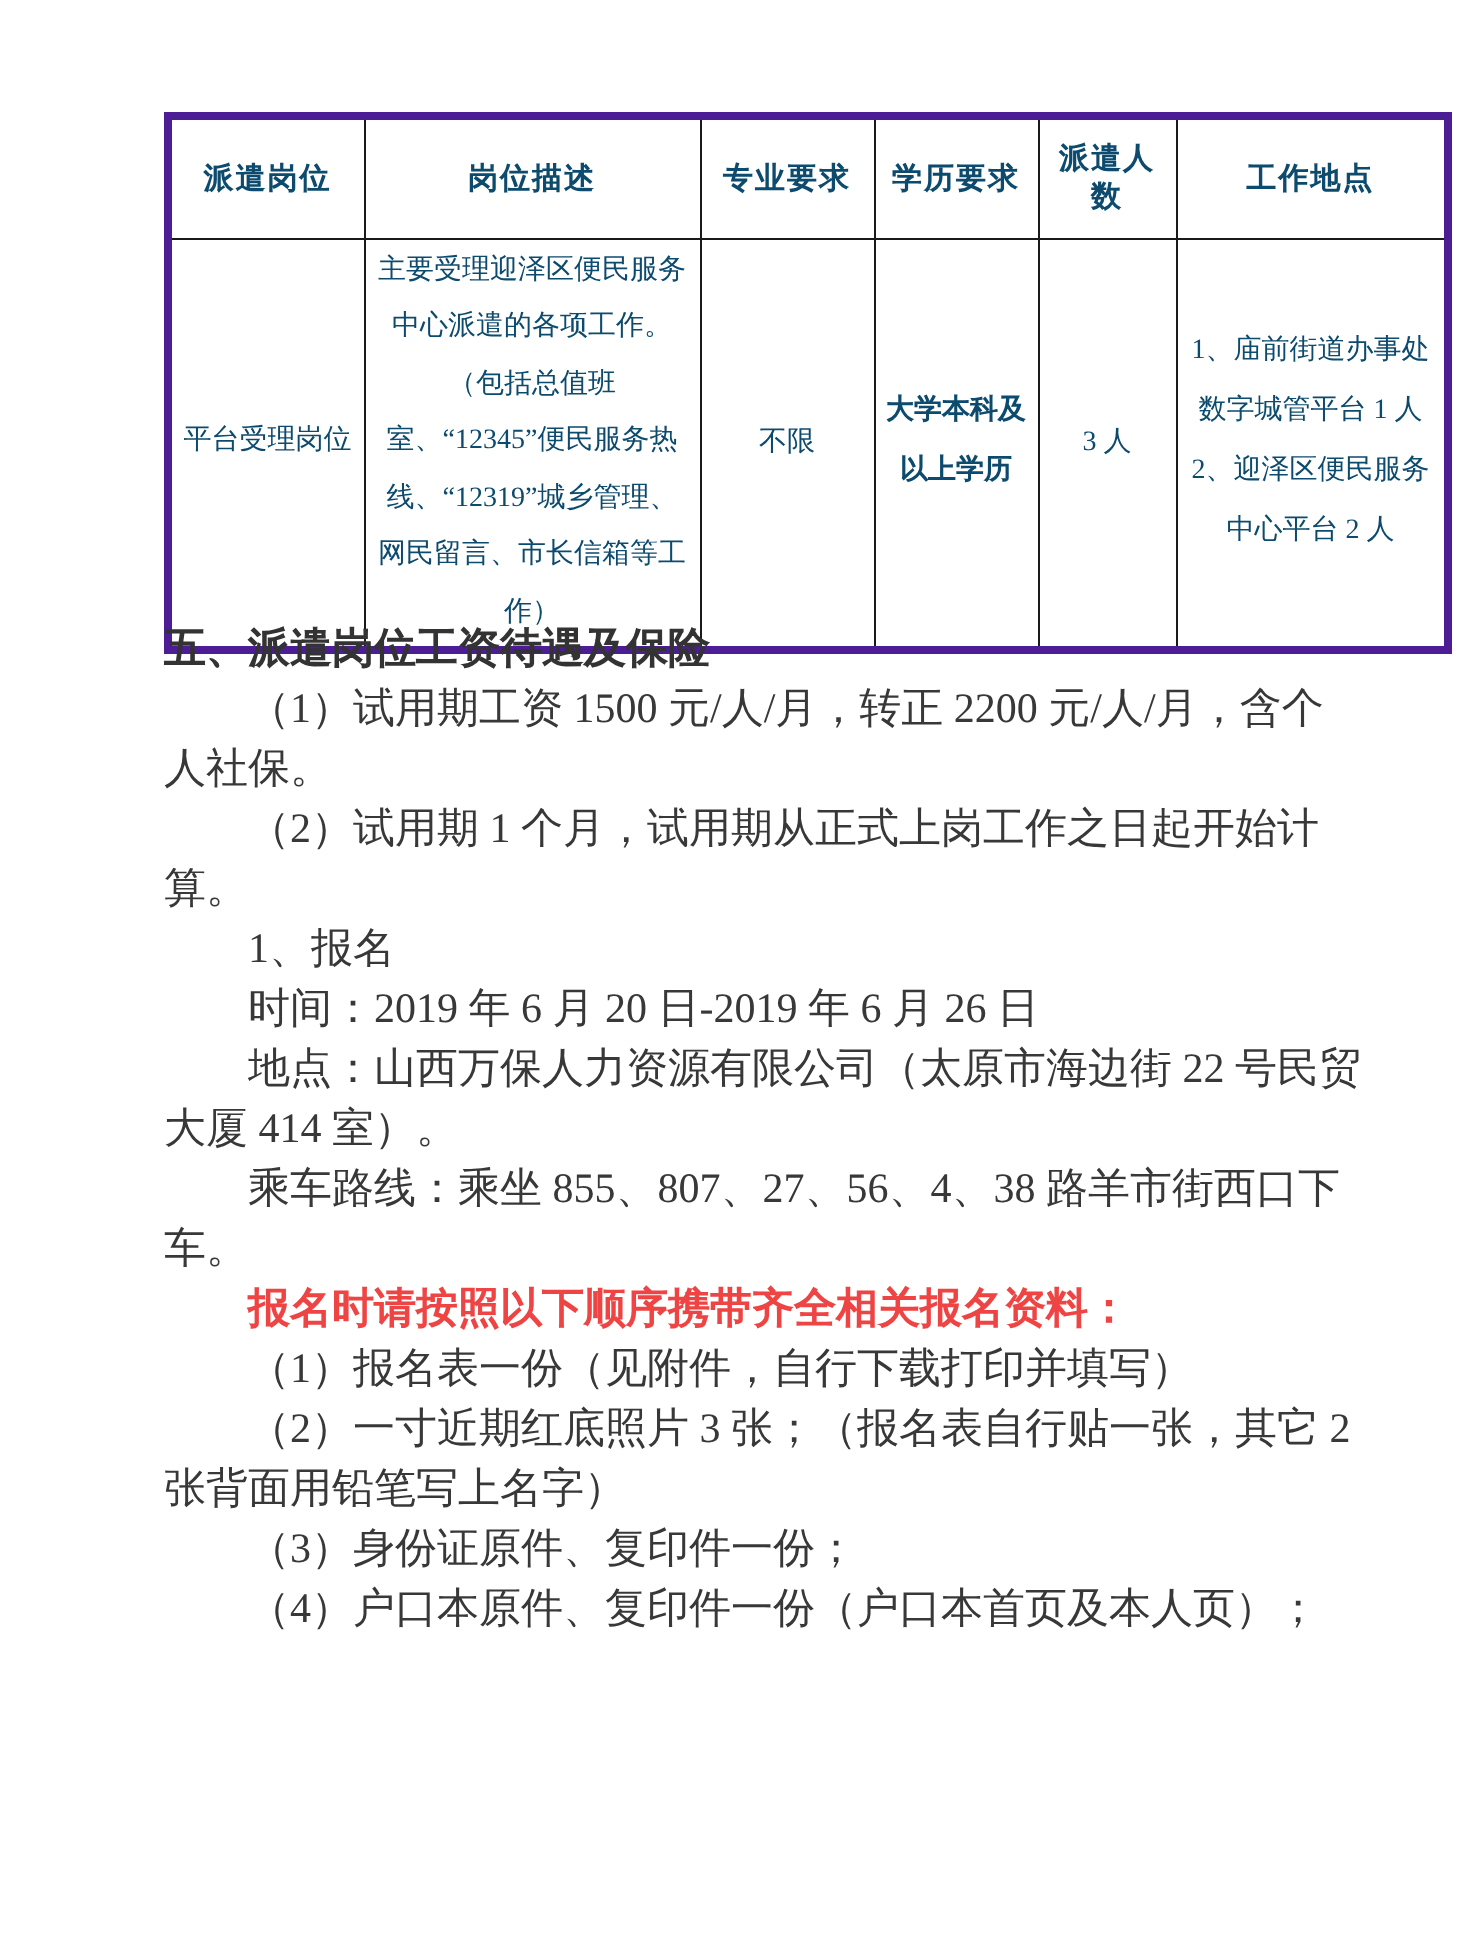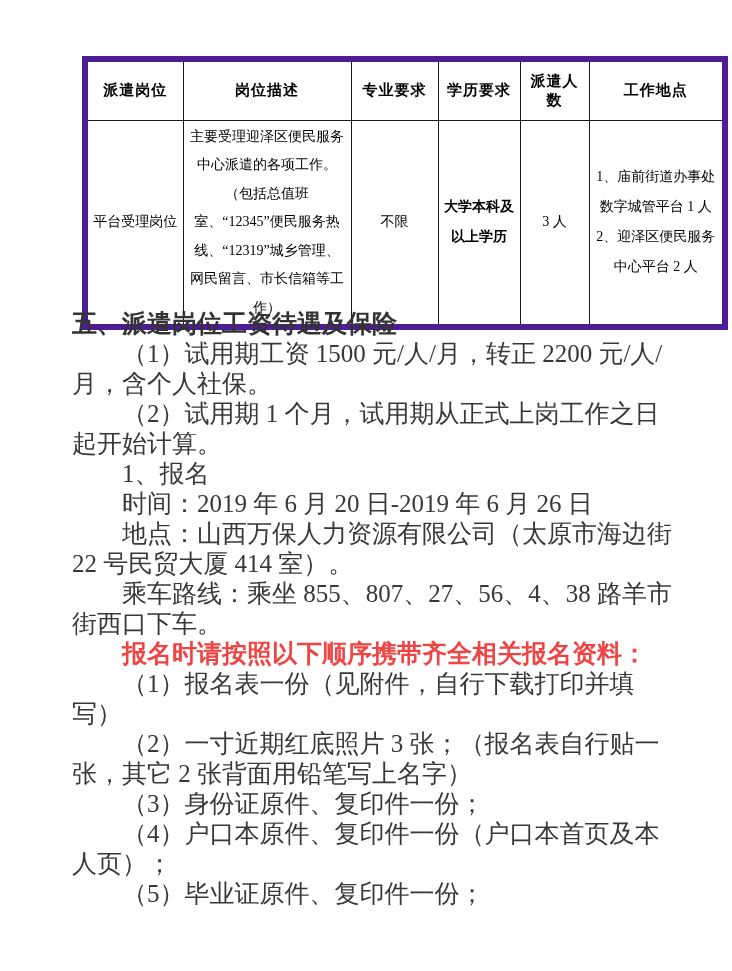--- a/index.html
+++ b/index.html
@@ -16,22 +16,22 @@
   }
 
   
   table.positions {
     position: absolute;
     left: 82px;
     top: 56px;
     width: 640px;
     border-collapse: collapse;
     table-layout: fixed;
-    border: 6px solid #4c1d95;
-    color: #000000;
+    border: 4px solid #4c1d95;
+    color: #0c4a6e;
   }
   table.positions th, table.positions td {
     border: 1.5px solid #1a1a1a;
     vertical-align: middle;
     text-align: center;
     font-size: 14px;
     padding: 2px 4px;
   }
   table.positions thead th {
     height: 61px;
@@ -46,24 +46,24 @@
     line-height: 28.5px;
     margin-top: 44px;
   }
   td.cell-pos { line-height: 22px; }
   td.cell-edu { line-height: 30px; padding: 2px 3px; font-weight: bold; }
   td.cell-loc { line-height: 30px; padding: 2px 4px; }
 
   
   .content {
     position: absolute;
-    left: 72px;
+    left: 82px;
     top: 309px;
     width: 600px;
-    font-size: 25px;
+    font-size: 21px;
     line-height: 30px;
   }
   .content p { margin: 0; text-indent: 2em; }
   .content p.h { text-indent: 0; font-weight: bold; color: #333333; }
   .content p.bold { font-weight: bold; color: #ef4444; }
 </style>
 </head>
 <body>
 
 <div class="page">
@@ -109,16 +109,15 @@
 
     <p>1、报名</p>
     <p>时间：2019 年 6 月 20 日-2019 年 6 月 26 日</p>
     <p>地点：山西万保人力资源有限公司（太原市海边街 22 号民贸大厦 414 室）。</p>
     <p>乘车路线：乘坐 855、807、27、56、4、38 路羊市街西口下车。</p>
     <p class="bold">报名时请按照以下顺序携带齐全相关报名资料：</p>
     <p>（1）报名表一份（见附件，自行下载打印并填写）</p>
     <p>（2）一寸近期红底照片 3 张；（报名表自行贴一张，其它 2 张背面用铅笔写上名字）</p>
     <p>（3）身份证原件、复印件一份；</p>
     <p>（4）户口本原件、复印件一份（户口本首页及本人页）；</p>
-    <p>（5）毕业证原件、复印件一份；</p>
   </div>
 
 </div>
 
 </body></html>

